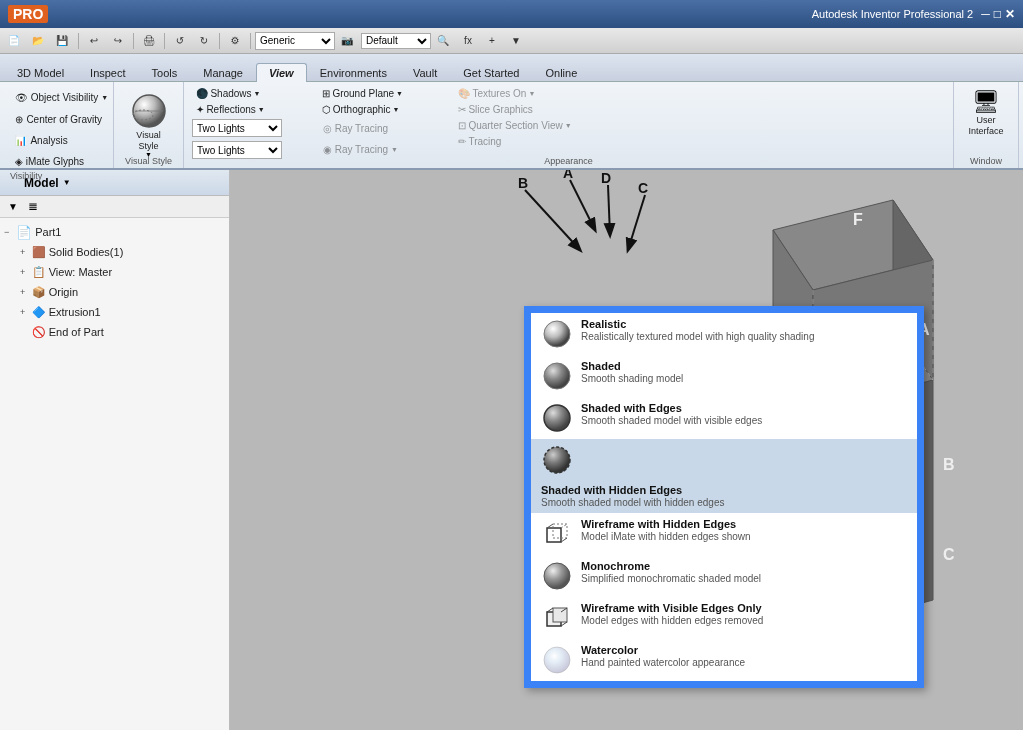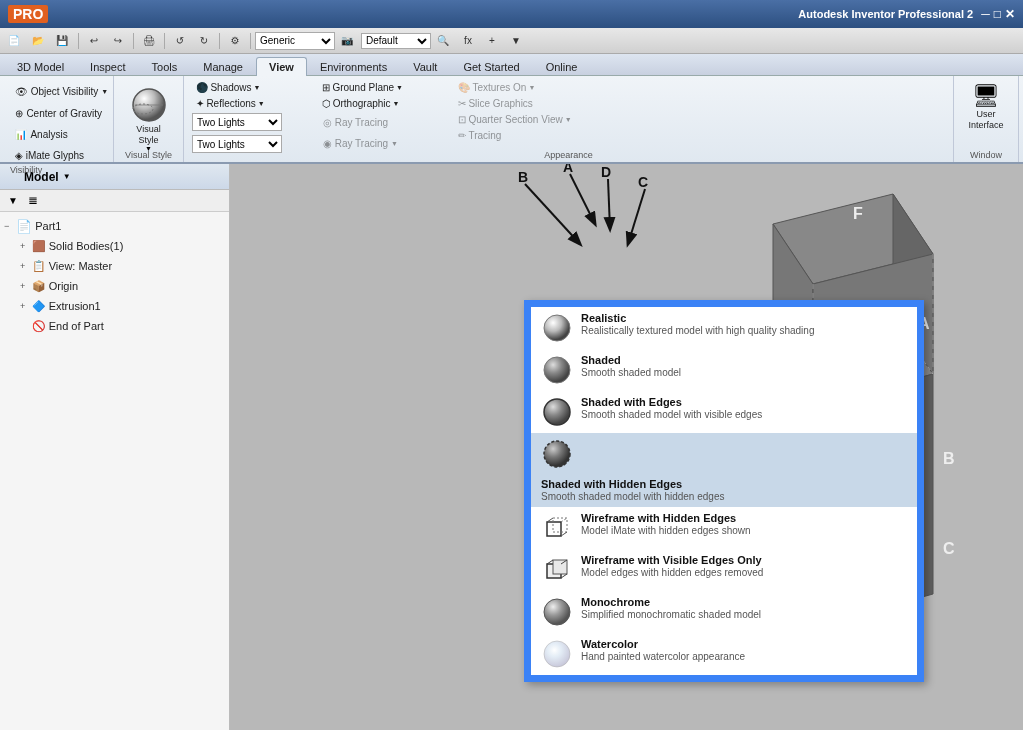--- a/index.html
+++ b/index.html
@@ -5,51 +5,52 @@
     * { box-sizing: border-box; margin: 0; padding: 0; }
     body { font-family: 'Segoe UI', Arial, sans-serif; font-size: 11px; background: #c8c8c8; width: 1023px; height: 730px; overflow: hidden; user-select: none; }
 
     
     #titlebar {
       height: 28px;
       background: linear-gradient(to bottom, #4a6fa5, #2c4f80);
       display: flex; align-items: center; padding: 0 8px;
       color: white; font-size: 12px; font-weight: bold;
     }
-    #titlebar .app-title { margin-left: auto; font-size: 11px; font-weight: bold; }
+    #titlebar .app-title { margin-left: auto; font-size: 11px; font-weight: normal; }
 
     
     #quick-access {
       height: 26px;
       background: linear-gradient(to bottom, #e8e8e8, #d0d0d0);
       display: flex; align-items: center; padding: 0 4px; gap: 2px;
       border-bottom: 1px solid #aaa;
     }
     .qa-btn {
       width: 22px; height: 20px; display: flex; align-items: center; justify-content: center;
       cursor: pointer; border: 1px solid transparent; border-radius: 2px;
       font-size: 10px; color: #333;
     }
     .qa-separator { width: 1px; height: 16px; background: #aaa; margin: 0 2px; }
 
     
     #ribbon-tabs {
-      height: 22px;
+      height: 28px;
       background: linear-gradient(to bottom, #dde5f0, #c8d0e0);
       display: flex; align-items: flex-end; padding: 0 4px;
       border-bottom: 1px solid #9aa;
     }
     .ribbon-tab {
       padding: 3px 12px; cursor: pointer; font-size: 11px; color: #222;
       border: 1px solid transparent; border-bottom: none; border-radius: 3px 3px 0 0;
       background: transparent; position: relative; bottom: -1px;
     }
     .ribbon-tab.active {
       background: #f0f4f8; border-color: #9ab; border-bottom-color: #f0f4f8;
       font-weight: bold;
+      font-style: italic;
     }
 
     
     #ribbon {
       height: 88px;
       background: linear-gradient(to bottom, #f0f4f8, #e0e8f0);
       border-bottom: 2px solid #8a9ab0;
       display: flex; align-items: stretch; padding: 0 4px;
       position: relative;
     }
@@ -509,21 +510,21 @@
                 <radialGradient id="r2" cx="35%" cy="30%" r="65%">
                   <stop offset="0%" stop-color="#ddd"></stop>
                   <stop offset="50%" stop-color="#888"></stop>
                   <stop offset="100%" stop-color="#444"></stop>
                 </radialGradient>
               </defs>
             </svg>
           </div>
           <div class="mi-text">
             <span class="mi-title">Shaded</span>
-            <span class="mi-desc">Smooth shaded model</span>
+            <span class="mi-desc">Smooth shading model</span>
           </div>
         </div>
         <div class="menu-item">
           <div class="mi-icon">
             <svg width="28" height="28">
               <circle cx="14" cy="14" r="13" fill="url(#r3)" stroke="#333" stroke-width="1.5"></circle>
               <defs>
                 <radialGradient id="r3" cx="35%" cy="30%" r="65%">
                   <stop offset="0%" stop-color="#ddd"></stop>
                   <stop offset="50%" stop-color="#888"></stop>
@@ -566,53 +567,53 @@
             </svg>
           </div>
           <div class="mi-text">
             <span class="mi-title">Wireframe with Hidden Edges</span>
             <span class="mi-desc">Model iMate with hidden edges shown</span>
           </div>
         </div>
         <div class="menu-item">
           <div class="mi-icon">
             <svg width="28" height="28">
-              <rect x="4" y="8" width="14" height="14" fill="#f0f0f0" stroke="#333" stroke-width="1.5"></rect>
-              <rect x="10" y="4" width="14" height="14" fill="#e8e8e8" stroke="#555" stroke-width="1"></rect>
-              <line x1="4" y1="8" x2="10" y2="4" stroke="#444" stroke-width="1"></line>
-              <line x1="18" y1="8" x2="24" y2="4" stroke="#444" stroke-width="1"></line>
-              <line x1="18" y1="22" x2="24" y2="18" stroke="#444" stroke-width="1"></line>
-            </svg>
-          </div>
-          <div class="mi-text">
-            <span class="mi-title">Wireframe with Visible Edges Only</span>
-            <span class="mi-desc">Model edges with hidden edges removed</span>
-          </div>
-        </div>
-        <div class="menu-item">
-          <div class="mi-icon">
-            <svg width="28" height="28">
               <circle cx="14" cy="14" r="13" fill="url(#r5)" stroke="#555" stroke-width="1"></circle>
               <defs>
                 <radialGradient id="r5" cx="35%" cy="30%" r="65%">
                   <stop offset="0%" stop-color="#eee"></stop>
                   <stop offset="50%" stop-color="#999"></stop>
                   <stop offset="100%" stop-color="#555"></stop>
                 </radialGradient>
               </defs>
             </svg>
           </div>
           <div class="mi-text">
             <span class="mi-title">Monochrome</span>
             <span class="mi-desc">Simplified monochromatic shaded model</span>
           </div>
         </div>
         <div class="menu-item">
           <div class="mi-icon">
             <svg width="28" height="28">
+              <rect x="4" y="8" width="14" height="14" fill="#f0f0f0" stroke="#333" stroke-width="1.5"></rect>
+              <rect x="10" y="4" width="14" height="14" fill="#e8e8e8" stroke="#555" stroke-width="1"></rect>
+              <line x1="4" y1="8" x2="10" y2="4" stroke="#444" stroke-width="1"></line>
+              <line x1="18" y1="8" x2="24" y2="4" stroke="#444" stroke-width="1"></line>
+              <line x1="18" y1="22" x2="24" y2="18" stroke="#444" stroke-width="1"></line>
+            </svg>
+          </div>
+          <div class="mi-text">
+            <span class="mi-title">Wireframe with Visible Edges Only</span>
+            <span class="mi-desc">Model edges with hidden edges removed</span>
+          </div>
+        </div>
+        <div class="menu-item">
+          <div class="mi-icon">
+            <svg width="28" height="28">
               <circle cx="14" cy="14" r="13" fill="url(#r6)" stroke="#aaa" stroke-width="0.5"></circle>
               <defs>
                 <radialGradient id="r6" cx="40%" cy="35%" r="65%">
                   <stop offset="0%" stop-color="#fff9"></stop>
                   <stop offset="40%" stop-color="#cde8"></stop>
                   <stop offset="100%" stop-color="#99b8"></stop>
                 </radialGradient>
               </defs>
             </svg>
           </div>

